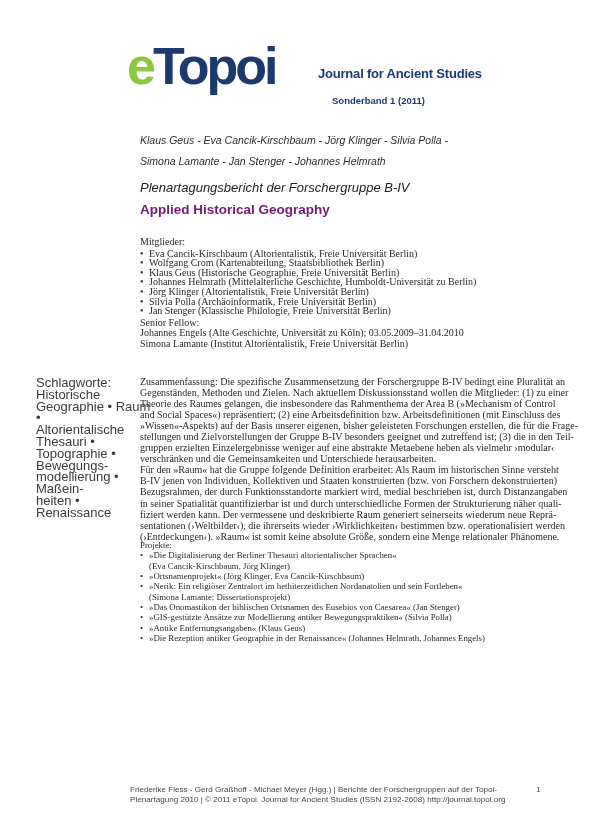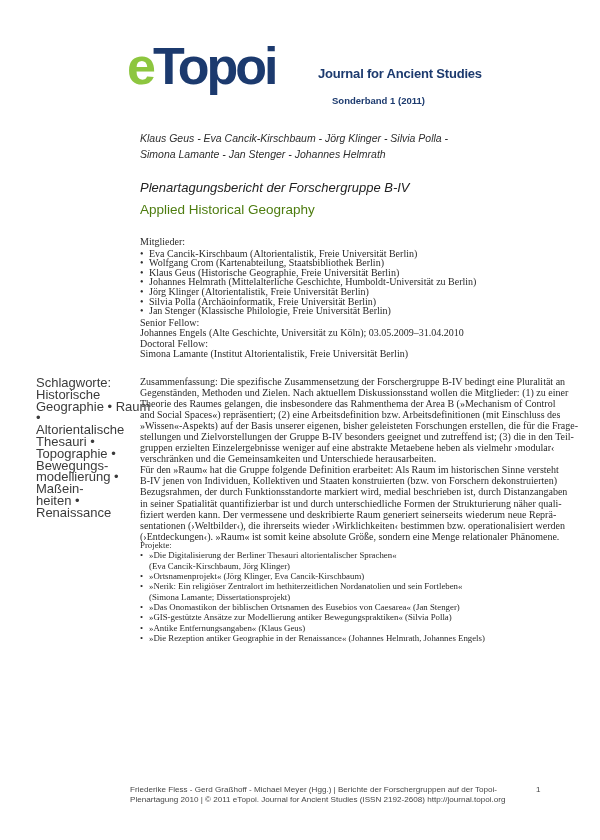--- a/index.html
+++ b/index.html
@@ -14,23 +14,23 @@
   .logo { left:127px; top:37px; font-size:52px; font-weight:bold;
           letter-spacing:-3px; line-height:58px; white-space:nowrap; }
   .logo-e { color:#8dc63f; }
   .logo-topoi { color:#1c3a6e; }
   .journal-title { left:318px; top:66px; font-size:13px; font-weight:bold;
                    letter-spacing:-0.2px; color:#1c3a6e; white-space:nowrap; }
   .issue { left:318px; top:95px; font-size:9.5px; font-weight:bold; color:#1c3a6e;margin-left:14px; }
 
   
   .authors { left:140px; top:130px; font-size:10.5px; font-style:italic;
-             line-height:16px; color:#2e2e2e; white-space:pre-line; }
+             line-height:21px; color:#2e2e2e; white-space:pre-line; }
   .subtitle { left:140px; top:180px; font-size:13px; font-style:italic; color:#222222; }
-  .title { left:140px; top:202px; font-size:13.5px; font-weight:normal; color:#4d7c0f; }
+  .title { left:140px; top:202px; font-size:13.5px; font-weight:bold; color:#701a75; }
 
   
   .serif { font-family:"Liberation Serif", serif; color:#2a2a2a; }
   .members { left:140px; top:237px; font-size:10px; line-height:9.6px; width:440px; }
   .members .block-label { margin-bottom:2px; }
   .fellows { line-height:10.5px; margin-top:2px; }
   .li { display:flex; }
   .bullet { width:9px; flex:0 0 9px; text-align:left; }
   .li-text { white-space:pre-line; }
 
@@ -98,21 +98,20 @@
         </div>
 
         <div class="li">
           <span class="bullet">•</span>
           <span class="li-text">Jan Stenger (Klassische Philologie, Freie Universität Berlin)</span>
         </div>
       </div>
     <div class="fellows">
       <div>Senior Fellow:</div>
       <div>Johannes Engels (Alte Geschichte, Universität zu Köln); 03.05.2009–31.04.2010</div>
-      <div>Doctoral Fellow:</div>
       <div>Simona Lamante (Institut Altorientalistik, Freie Universität Berlin)</div>
     </div>
   </div>
 
   <div class="abs sidebar">Schlagworte: Historische
 Geographie • Raum •
 Altorientalische Thesauri •
 Topographie • Bewegungs-
 modellierung • Maßein-
 heiten • Renaissance</div>

